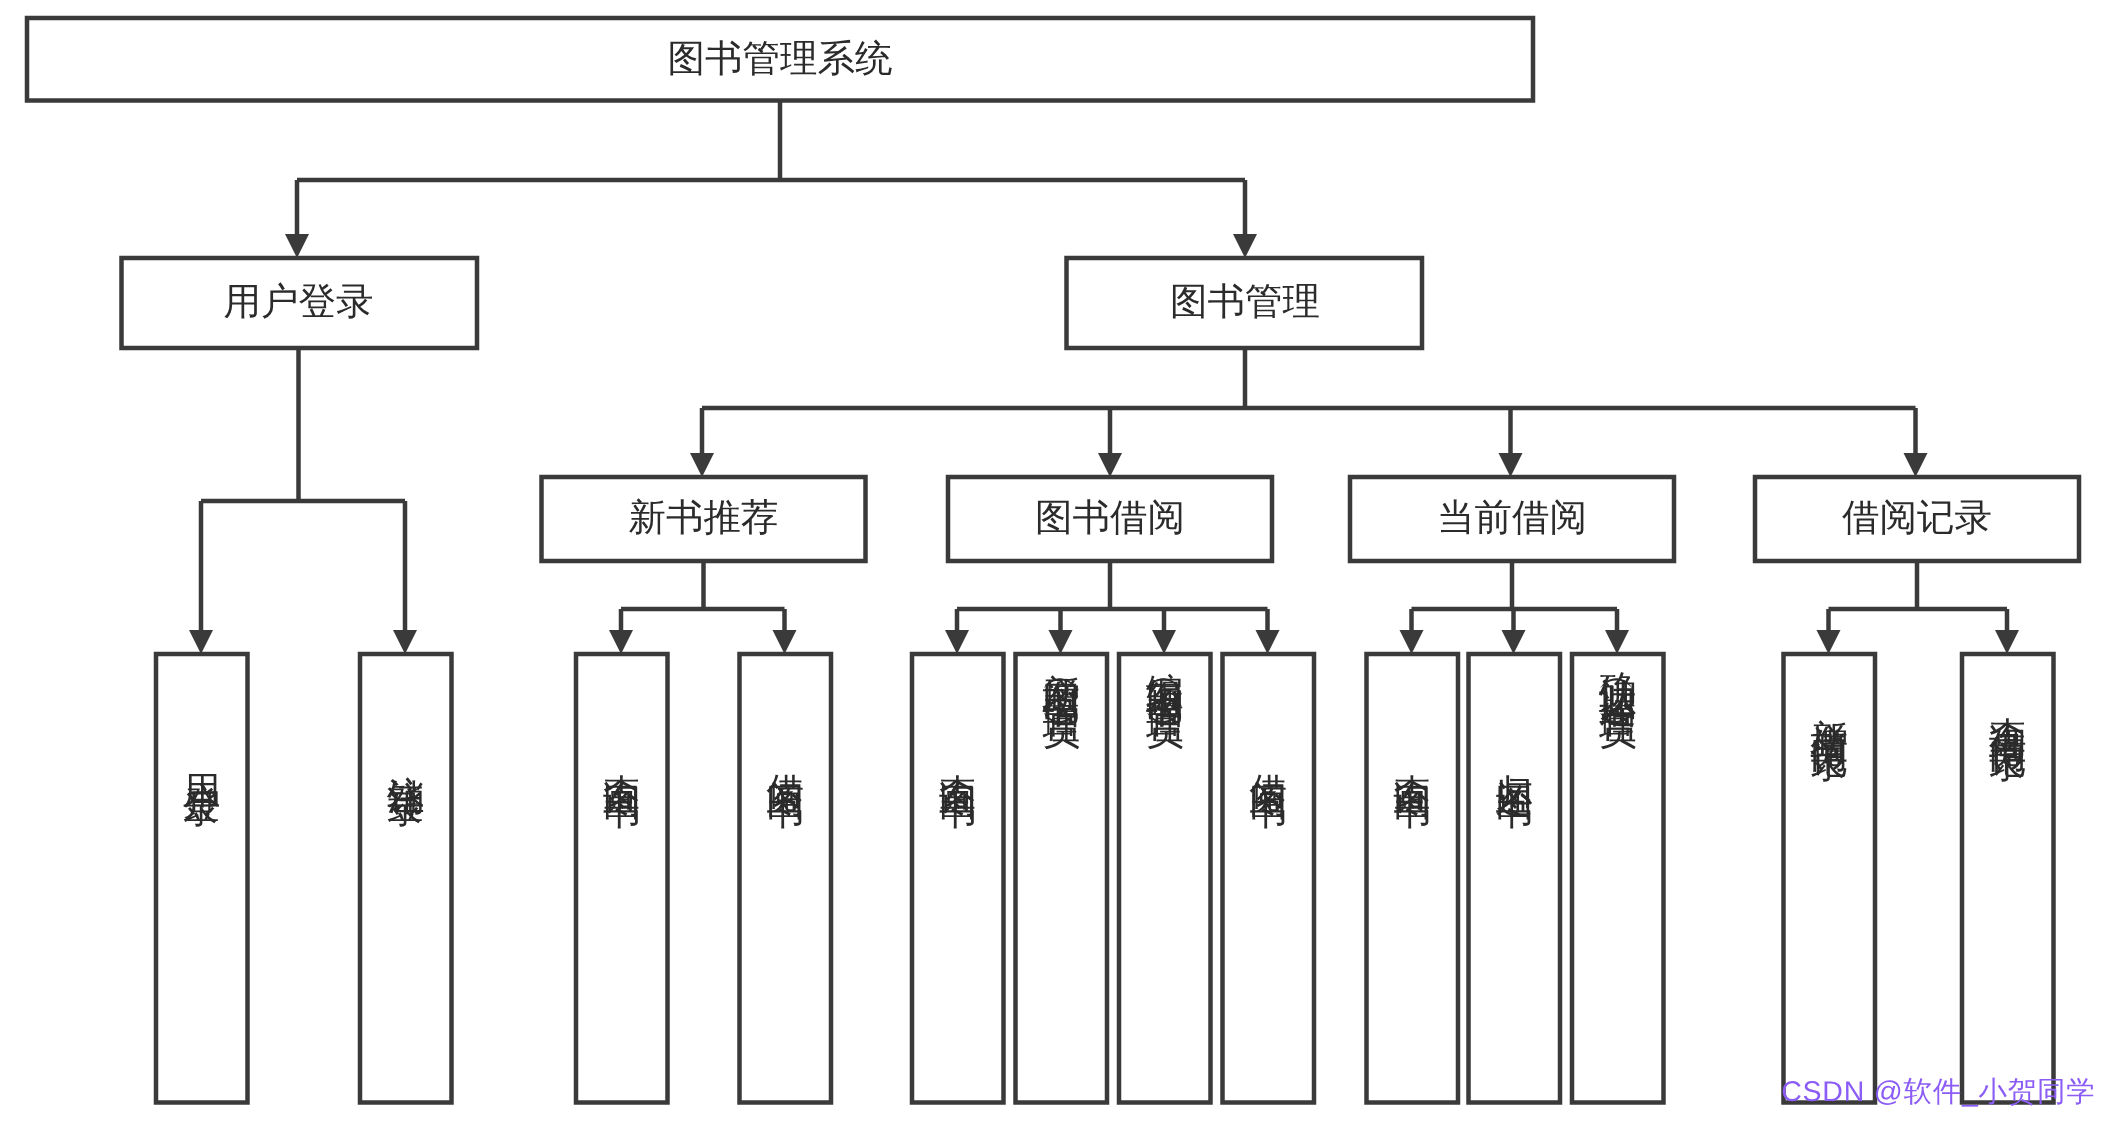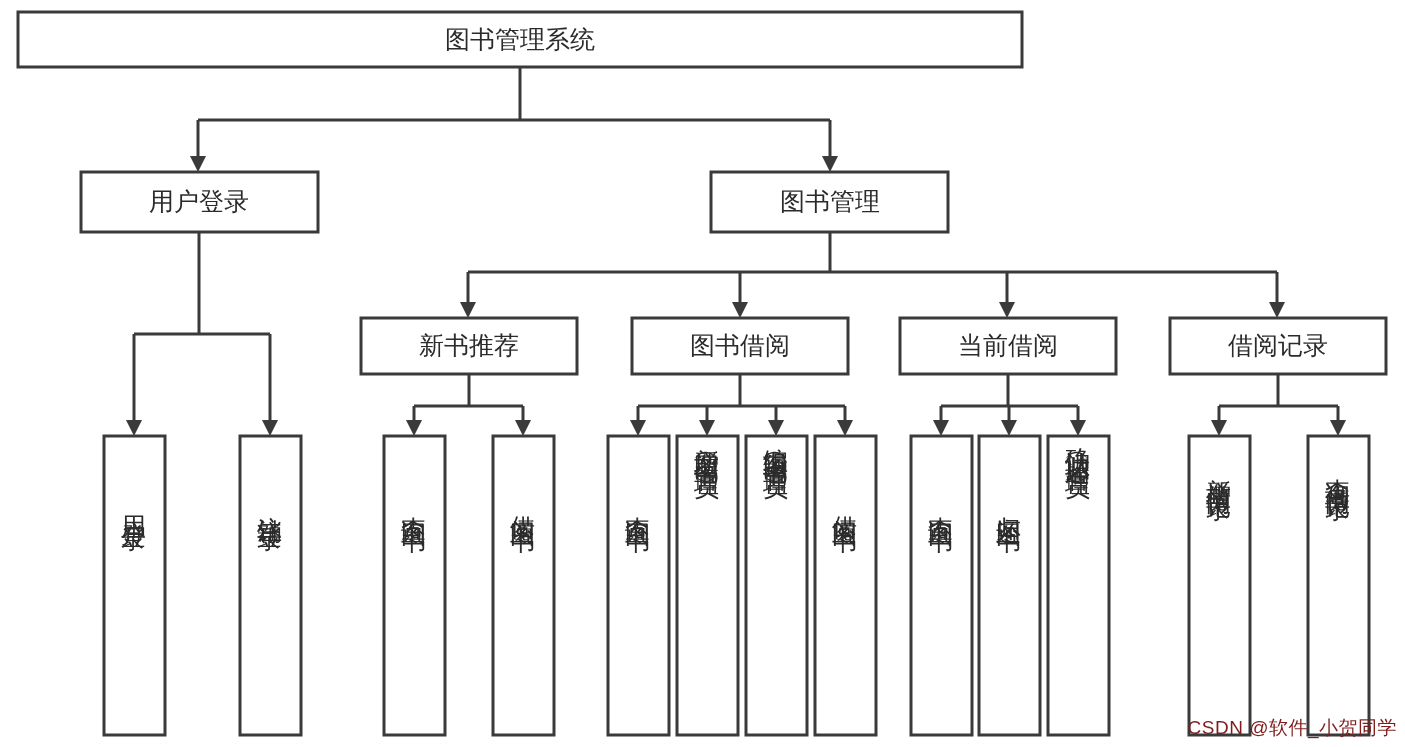--- a/index.html
+++ b/index.html
@@ -56,21 +56,21 @@
     writing-mode: vertical-rl;
     text-orientation: upright;
     letter-spacing: 4px;
   }
   .watermark-text {
     position: absolute;
     right: 8px;
     bottom: 6px;
     font-family: "Liberation Sans", "DejaVu Sans", sans-serif;
     font-size: 19px;
-    color: #7f1d1d;
+    color: #8b5cf6;
     white-space: nowrap;
     letter-spacing: 0.5px;
     pointer-events: none;
   }
 </style>
 </head>
 <body>
 
 <div id="diagram-root">
   <svg id="chart-svg" viewBox="0 0 1405 747" xmlns="http://www.w3.org/2000/svg">

